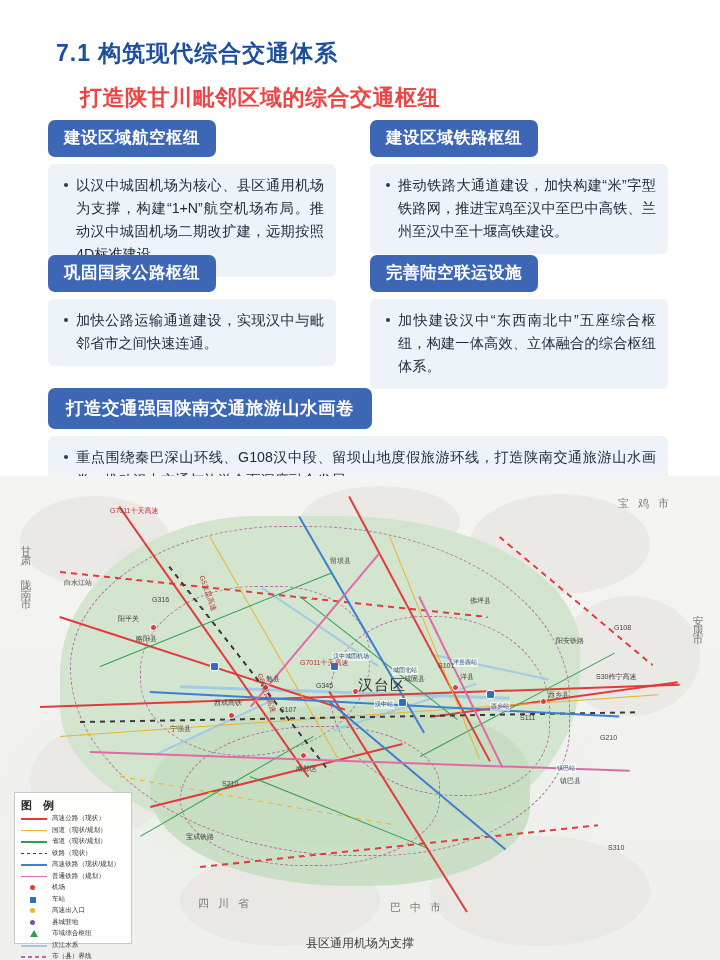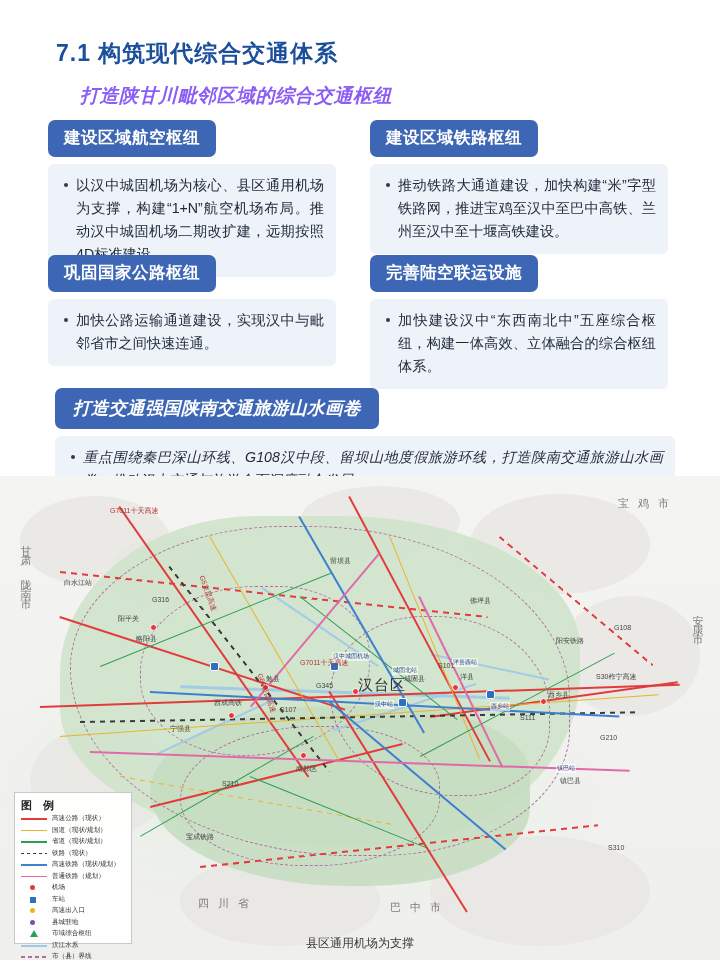--- a/index.html
+++ b/index.html
@@ -26,25 +26,24 @@
     top: 38px;
     font-size: 23px;
     font-weight: bold;
     color: #1b4f9c;
     letter-spacing: 1px;
   }
   .sub-title {
     position: absolute;
     left: 80px;
     top: 83px;
-    font-size: 19px;
+    font-size: 22px;
     font-weight: bold;
-    color: #8b5cf6;
+    color: #ef4444;
     letter-spacing: 0.5px;
-    font-style: italic;
   }
 
   
   .card {
     position: absolute;
   }
   .card-head {
     display: inline-block;
     background: #3d67b5;
     color: #ffffff;
@@ -83,21 +82,21 @@
     font-size: 14.2px;
     line-height: 1.62;
     color: #1d2838;
     text-align: justify;
   }
 
   #card-air   { left: 48px;  top: 120px; width: 288px; }
   #card-rail  { left: 370px; top: 120px; width: 298px; }
   #card-road  { left: 48px;  top: 255px; width: 288px; }
   #card-multi { left: 370px; top: 255px; width: 298px; }
-  #card-tour  { left: 55px;  top: 388px; width: 620px; font-style: italic; }
+  #card-tour  { left: 48px;  top: 388px; width: 620px; }
 
   
   #map-wrap {
     position: absolute;
     left: 0;
     top: 476px;
     width: 720px;
     height: 484px;
     overflow: hidden;
     background: #f3f3f1;

